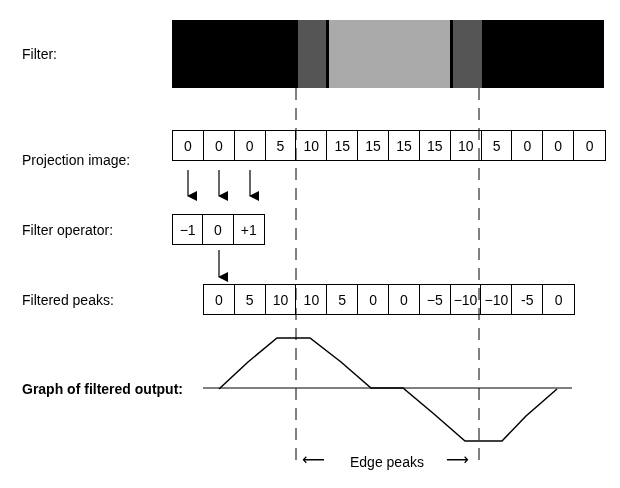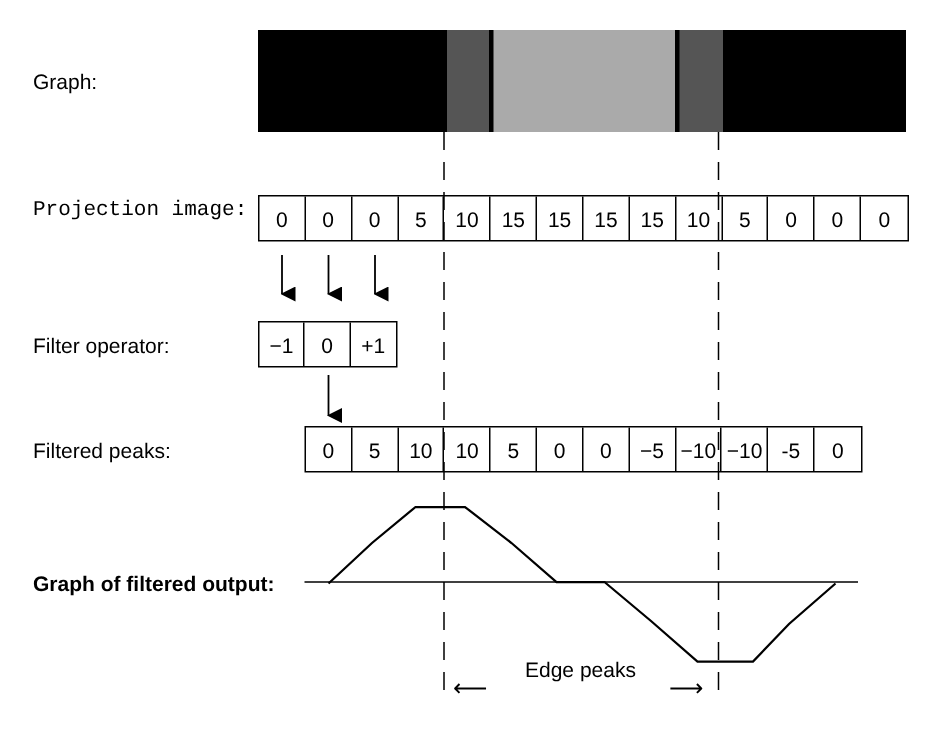--- a/index.html
+++ b/index.html
@@ -10,22 +10,22 @@
   .seg { position:absolute; top:0; height:68px; }
   .row { position:absolute; display:flex; border:1px solid #000; box-sizing:border-box; height:31px; }
   .cell { width:31px; box-sizing:border-box; border-right:1px solid #000; font-size:14px;
           display:flex; align-items:center; justify-content:center; }
   .cell:last-child { border-right:none; }
   svg.overlay { position:absolute; left:0; top:0; }
 </style>
 </head>
 <body>
 
-<div class="label" style="left:22px;top:46px;">Graph:</div>
-<div class="label" style="left:22px;top:132px;font-family:Liberation Mono, monospace;">Projection image:</div>
+<div class="label" style="left:22px;top:46px;">Filter:</div>
+<div class="label" style="left:22px;top:152px;">Projection image:</div>
 <div class="label" style="left:22px;top:222px;text-align:center;">Filter operator:</div>
 <div class="label" style="left:22px;top:292px;">Filtered peaks:</div>
 <div class="label" style="left:22px;top:381px;font-weight:bold;">Graph of filtered output:</div>
 
 <div class="strip">
   <div class="seg" style="left:126px;width:28px;background:#555;"></div>
   <div class="seg" style="left:157px;width:121px;background:#aaa;"></div>
   <div class="seg" style="left:281px;width:29px;background:#555;"></div>
 </div>
 
@@ -85,14 +85,14 @@
     <line x1="250" y1="170" x2="250" y2="196" marker-end="url(#ah)"></line>
     <line x1="219" y1="250" x2="219" y2="277" marker-end="url(#ah)"></line>
   </g>
 
   <line x1="203" y1="388" x2="572" y2="388" stroke="#000" stroke-width="1"></line>
 
   <polyline fill="none" stroke="#000" stroke-width="1.5" points="219,389 248,362 277,338 310,338 341,362 371,388 403,388 434,414 465,441 502,441 526,416 557,389"></polyline>
 </svg>
 
 <div class="label" style="left:302px;top:452px;font-size:16px;">⟵</div>
-<div class="label" style="left:350px;top:438px;">Edge peaks</div>
+<div class="label" style="left:350px;top:454px;">Edge peaks</div>
 <div class="label" style="left:446px;top:452px;font-size:16px;">⟶</div>
 
 </body></html>

